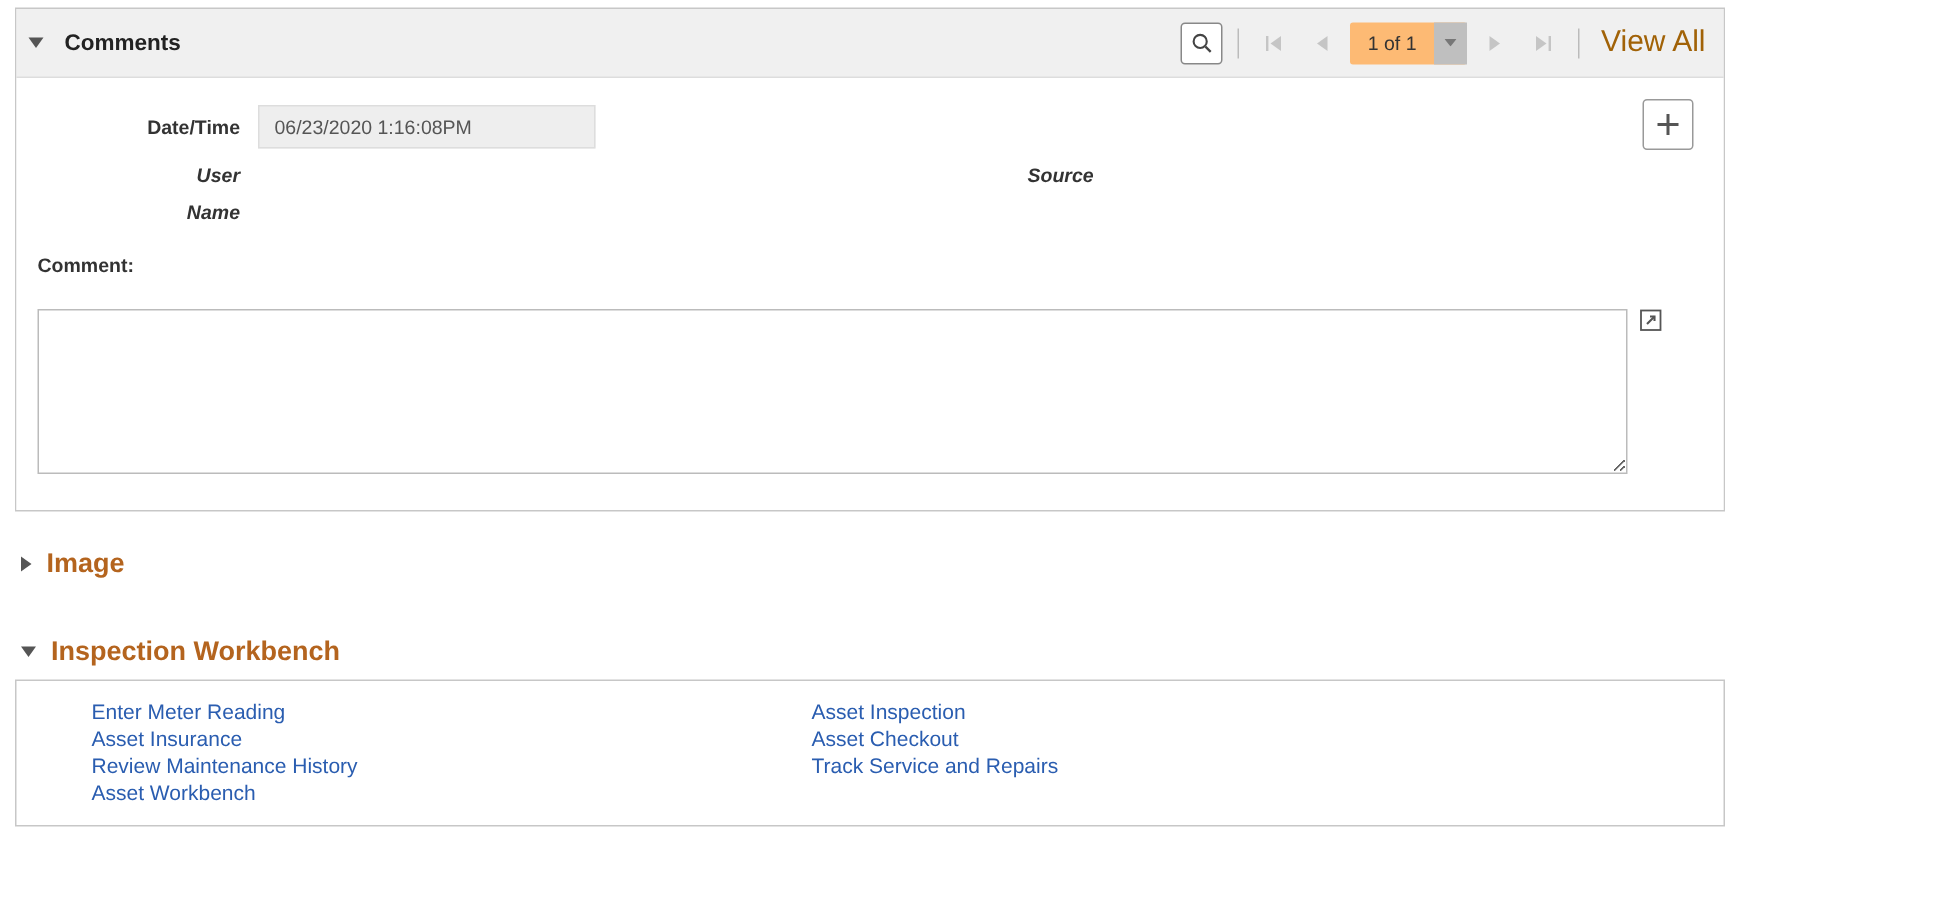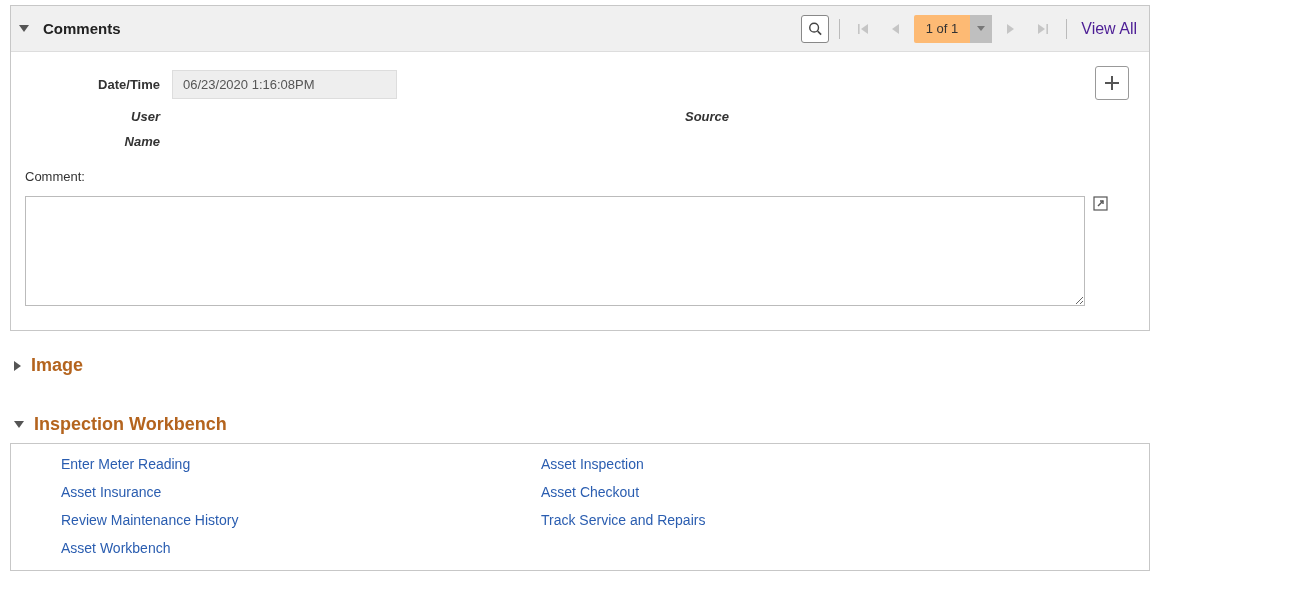--- a/index.html
+++ b/index.html
@@ -96,22 +96,22 @@
   }
   .page-indicator .chev {
     width: 22px;
     height: 28px;
     background: #bfbfbf;
     display: inline-flex;
     align-items: center;
     justify-content: center;
   }
   .view-all {
-    color: #4c1d95;
-    font-size: 16px;
+    color: #a16207;
+    font-size: 20px;
     margin-left: 4px;
     margin-right: 4px;
     cursor: pointer;
   }
 
   .grid-body {
     padding: 18px 14px 24px 14px;
     position: relative;
     background: #fff;
   }
@@ -163,22 +163,22 @@
     display: flex;
   }
   .col { flex: 0 0 auto; font-style: italic; }
   .col.left { width: 660px; }
   .col.right { }
 
   .comment-block {
     margin-top: 10px;
   }
   .comment-label {
-    font-weight: 400;
-    margin-bottom: 12px;
+    font-weight: 700;
+    margin-bottom: 22px;
   }
   .comment-wrap {
     display: flex;
     align-items: flex-start;
   }
   textarea.comment-ta {
     width: 1060px;
     height: 110px;
     border: 1px solid #bbb;
     resize: both;
@@ -209,21 +209,21 @@
     border: 1px solid #c7c7c7;
     padding: 12px 10px 14px 10px;
     background: #fff;
   }
   .link-cols {
     display: flex;
   }
   .link-col {
     display: flex;
     flex-direction: column;
-    gap: 12px;
+    gap: 2px;
   }
   .link-col.left { width: 480px; margin-left: 40px; }
   .link-col.right { margin-left: 0; }
   .link {
     color: #2a5db0;
     font-size: 14px;
     cursor: pointer;
   }
 
   

